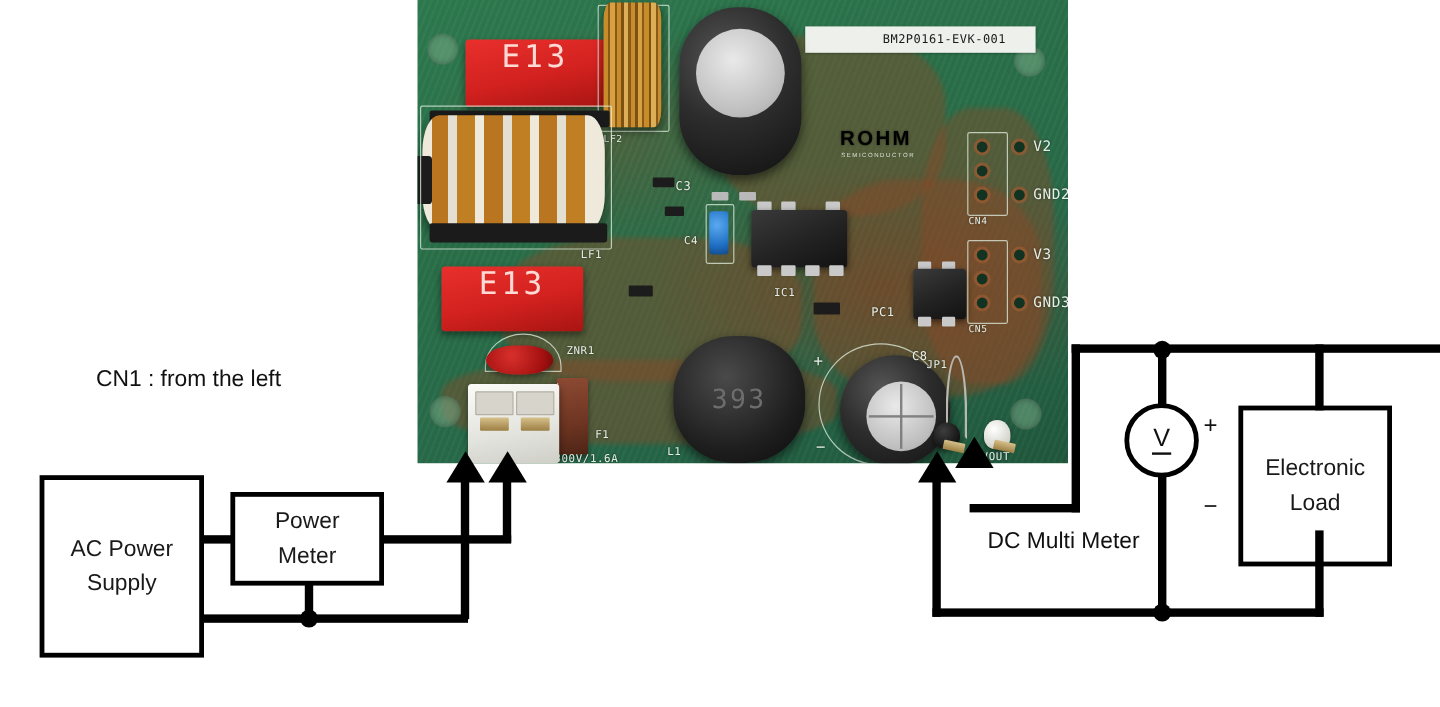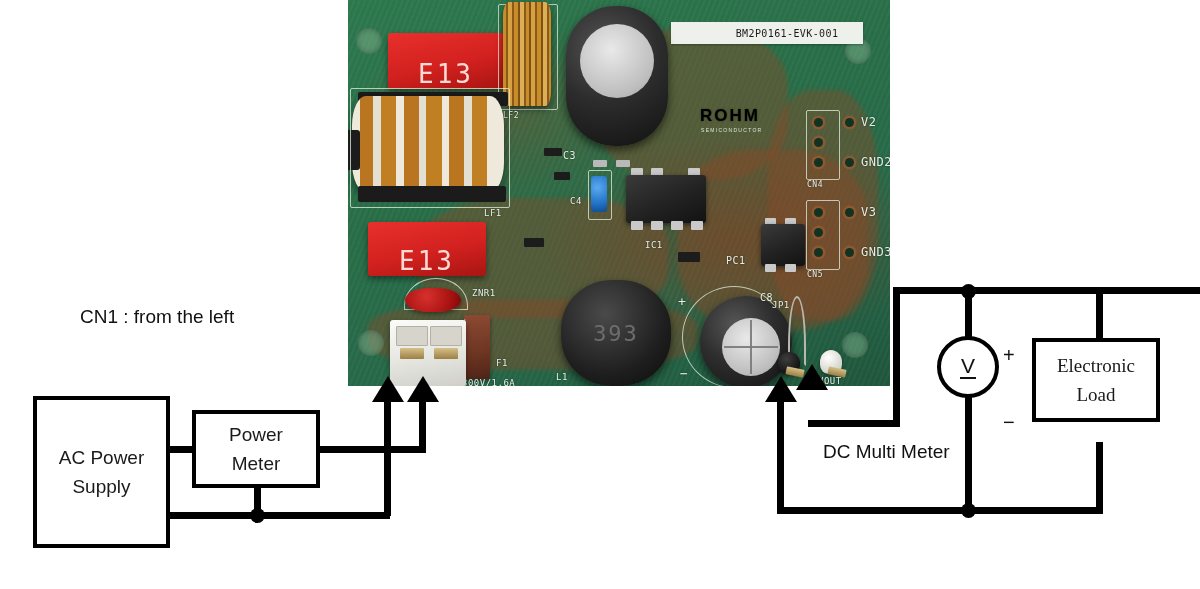--- a/index.html
+++ b/index.html
@@ -112,21 +112,21 @@
   }
   
   .cap-red {
     position: absolute;
     background: linear-gradient(168deg, #e8302c 0%, #d2211f 55%, #a81512 100%);
     border-radius: 3px;
     box-shadow: 0 3px 6px rgba(0,0,0,.45);
     color: #ffd9d4;
     font-family: "DejaVu Sans Mono", monospace;
     display: flex;
-    align-items: flex-end;
+    align-items: flex-start;
     justify-content: center;
     letter-spacing: 3px;
   }
   
   .cap-elec {
     position: absolute;
     border-radius: 50%;
     background:
       radial-gradient(circle at 38% 30%, #555 0%, #2d2d2d 45%, #111 100%);
     box-shadow: 0 4px 9px rgba(0,0,0,.55);
@@ -479,21 +479,21 @@
 
   <div class="wire" style="left:384px; top:386px; width:7px; height:130px;"></div>
 
   <svg style="position:absolute; left:371px; top:376px; width:34px; height:36px; overflow:visible;">
     <polygon points="17,0 1,26 33,26" fill="#000000"></polygon>
   </svg>
   <svg style="position:absolute; left:406px; top:376px; width:34px; height:36px; overflow:visible;">
     <polygon points="17,0 1,26 33,26" fill="#000000"></polygon>
   </svg>
 
-  <div class="eq-box" style="left:1032px; top:338px; width:128px; height:84px;font-family:Liberation Serif, serif;">
+  <div class="eq-box" style="left:1032px; top:338px; width:128px; height:134px;">
     <span>Electronic</span>
     <span>Load</span>
   </div>
 
   <div class="note" style="left:823px; top:441px;">DC Multi Meter</div>
 
   <div class="wire" style="left:893px; top:287px; width:310px; height:7px;"></div>
 
   <div class="wire" style="left:893px; top:287px; width:7px; height:140px;"></div>
   <div class="wire" style="left:808px; top:420px; width:92px; height:7px;"></div>

